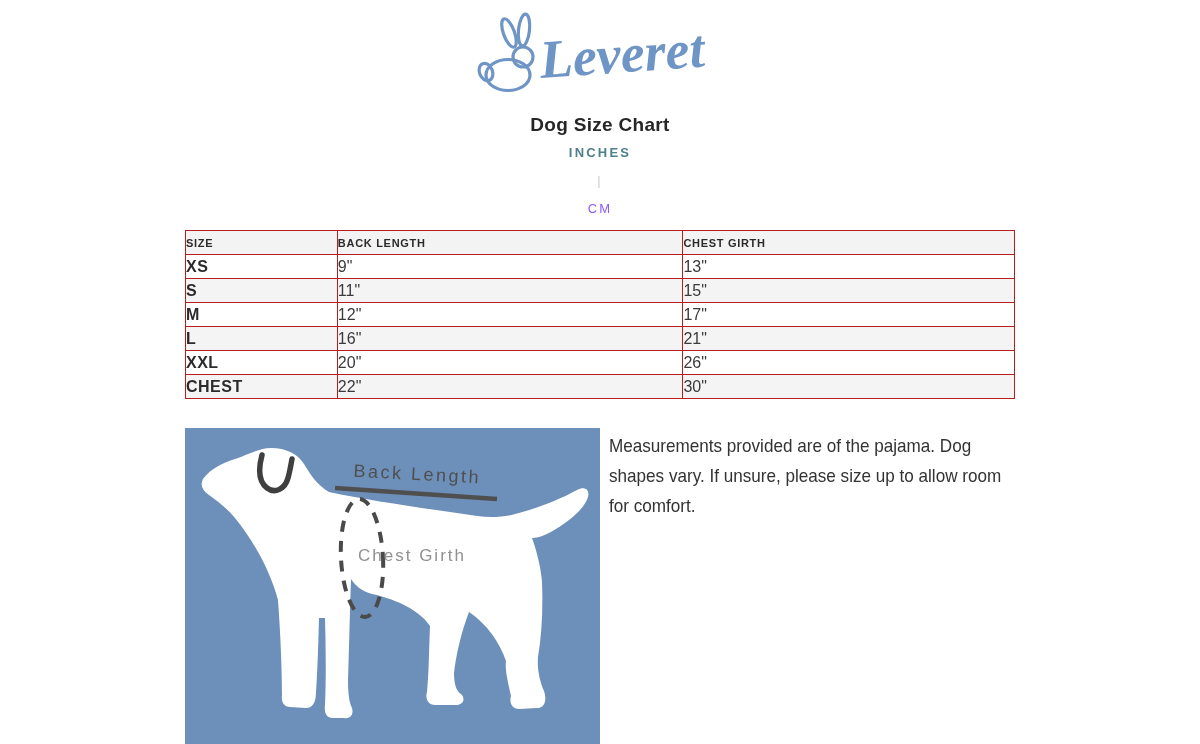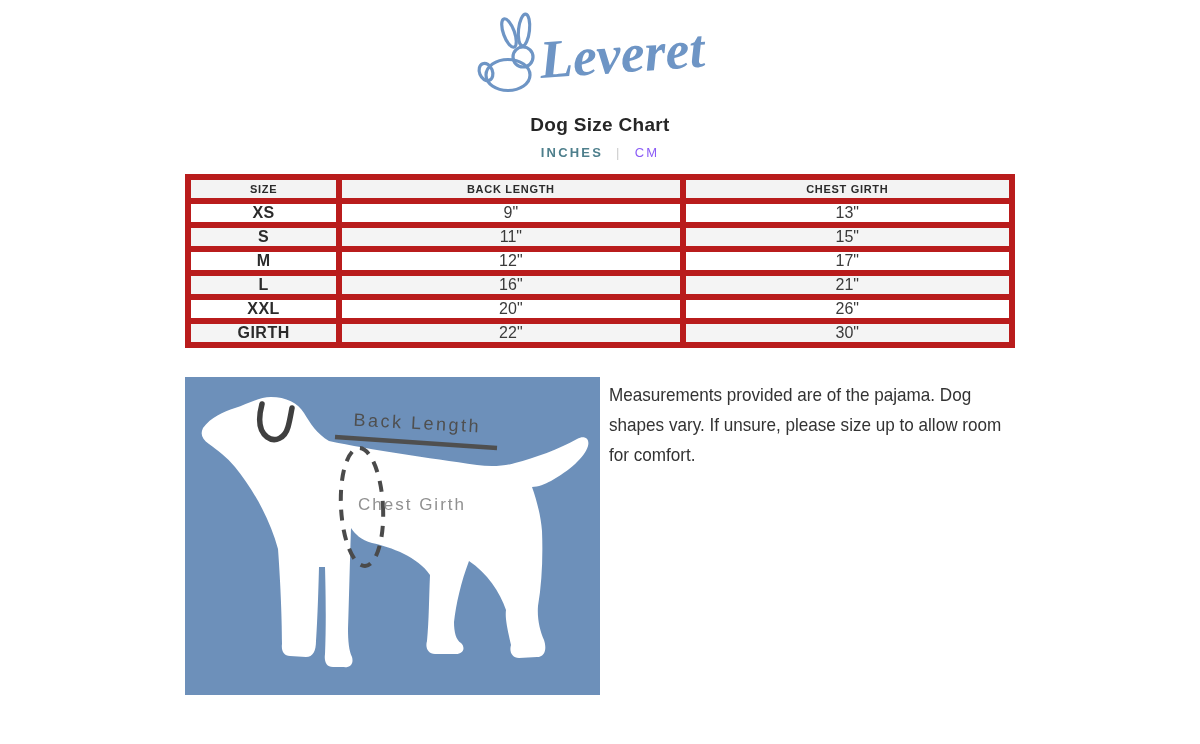--- a/index.html
+++ b/index.html
@@ -11,30 +11,30 @@
   .content { width:830px; margin:0 auto; }
 
   
   .logo-wrap { text-align:center; padding-top:6px; height:100px; }
   .page-title {
     text-align:center; font-size:19px; font-weight:bold; color:#262626;
     letter-spacing:.3px; margin-top:14px;
   }
   .units {
     margin-top:9px; display:flex; justify-content:center; align-items:center;
-    gap:13px; font-size:13px; letter-spacing:2.2px;
+    gap:13px; font-size:13px; letter-spacing:2.2px;flex-direction:column;
   }
   .unit-selected { color:#4e7f8c; font-weight:bold; cursor:pointer; }
   .unit-divider  { color:#cccccc; font-weight:normal; }
   .unit-alt      { color:#8b5cf6; cursor:pointer; }
 
   
   table.size-chart { width:830px; border-collapse:collapse; margin-top:14px; }
   .size-chart th, .size-chart td {
-    border:6px solid #b91c1c; text-align:center; height:24px; padding:0;
+    border:1px solid #b91c1c; text-align:left; height:24px; padding:0;
   }
   .size-chart th {
     background:#f3f3f3; font-size:11px; letter-spacing:.7px; color:#2b2b2b;
     font-weight:bold;
   }
   .size-chart td { font-size:16px; color:#3a3a3a; }
   .size-chart td.size-cell { font-weight:bold; color:#2b2b2b; letter-spacing:.5px; }
   .size-chart tbody tr:nth-child(even) { background:#f4f4f4; }
 
   
@@ -103,21 +103,21 @@
           <td class="size-cell">L</td>
           <td>16"</td>
           <td>21"</td>
         </tr>
         <tr>
           <td class="size-cell">XXL</td>
           <td>20"</td>
           <td>26"</td>
         </tr>
         <tr>
-          <td class="size-cell">GIRTH</td>
+          <td class="size-cell">CHEST</td>
           <td>22"</td>
           <td>30"</td>
         </tr>
       </tbody>
     </table>
 
     <div class="bottom">
       <div class="diagram">
         <svg width="415" height="318" viewBox="0 0 415 318">
           <rect width="415" height="318" fill="#6d90ba"></rect>

